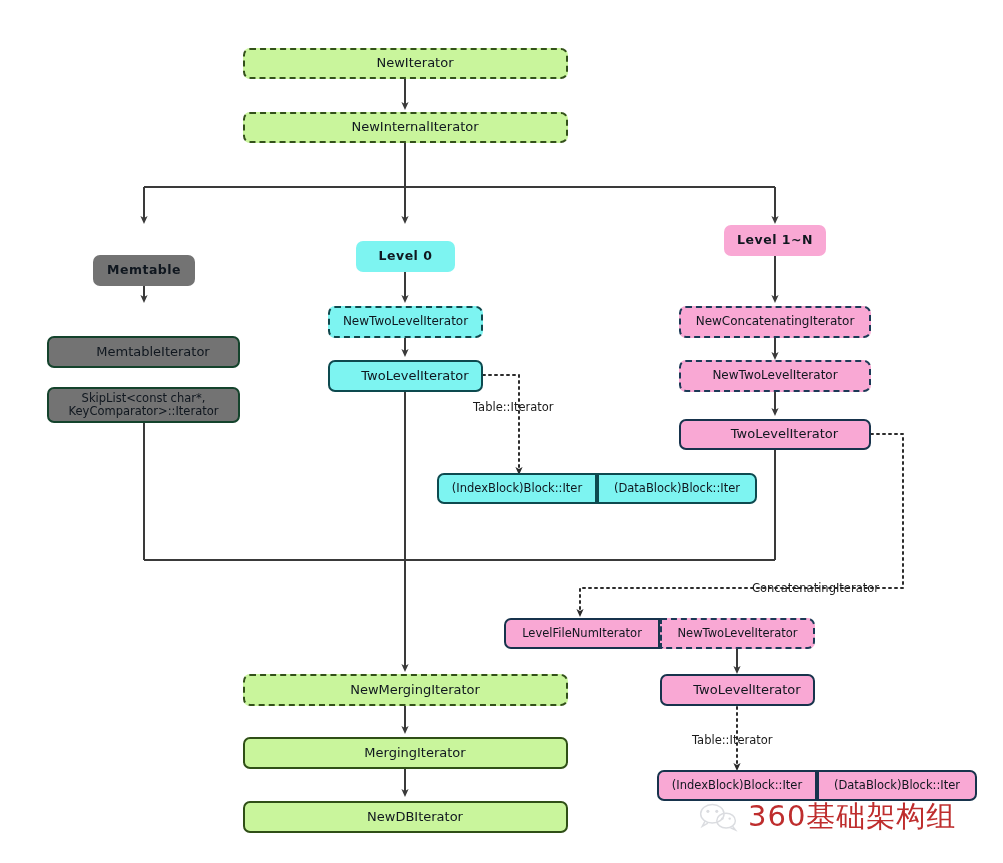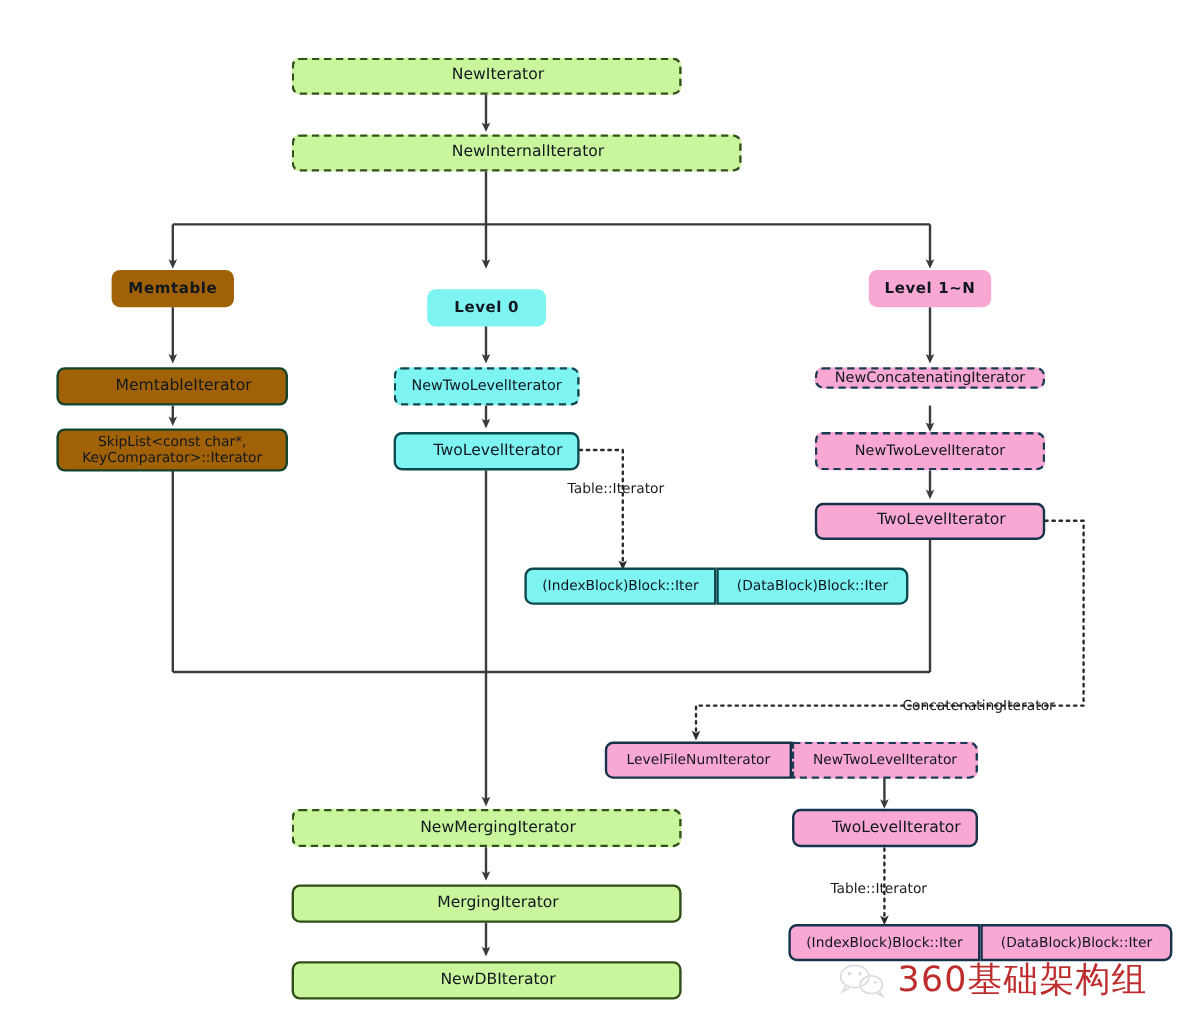--- a/index.html
+++ b/index.html
@@ -18,21 +18,21 @@
     font-family:"DejaVu Sans",sans-serif;
     line-height:1.15;
     z-index:3;
   }
   .solid{border:2px solid #14b8a6;}
   .dashed{border:2.4px dashed #1d3238;}
 
   .green{background:#c9f59c;}
   .green.solid{border-color:#2f4f16;}
   .green.dashed{border-color:#33511a;}
-  .mint{background:#a16207;}
+  .mint{background:#737373;margin-top:30px;}
   .mint.solid{border-color:#14432c;}
   .cyan{background:#7df4f1;}
   .cyan.solid{border-color:#0d4a4f;}
   .cyan.dashed{border-color:#10474c;}
   .blue{background:#f9a8d4;}
   .blue.solid{border-color:#17334c;}
   .blue.dashed{border-color:#1b3a56;}
 
   .hdr{font-weight:bold;font-size:12.5px;letter-spacing:.5px;font-family:"DejaVu Sans",sans-serif;}
   .lbl{font-size:13px;padding-left:19px;}
@@ -111,21 +111,21 @@
       <path d="M483,375 L519,375 L519,471" marker-end="url(#ahd)"></path>
       <path d="M871,434 L903,434 L903,588 L580,588 L580,613" marker-end="url(#ahd)"></path>
       <path d="M737,707 L737,767" marker-end="url(#ahd)"></path>
     </g>
   </svg>
 
   <div class="node green dashed lbl" style="left:243px;top:48px;width:325px;height:31px;">
     <span>NewIterator</span>
   </div>
 
-  <div class="node green dashed lbl" style="left:243px;top:112px;width:375px;height:31px;">
+  <div class="node green dashed lbl" style="left:243px;top:112px;width:325px;height:31px;">
     <span>NewInternalIterator</span>
   </div>
 
   <div class="node mint hdr" style="left:93px;top:225px;width:102px;height:31px;border:none;">
     <span>Memtable</span>
   </div>
 
   <div class="node cyan hdr" style="left:356px;top:225px;width:99px;height:31px;border:none;margin-top:16px;">
     <span>Level 0</span>
   </div>
@@ -152,21 +152,21 @@
   </div>
 
   <div class="node cyan solid lbl-xs" style="left:437px;top:473px;width:160px;height:31px;border-top-right-radius:0;border-bottom-right-radius:0;">
     <span>(IndexBlock)Block::Iter</span>
   </div>
 
   <div class="node cyan solid lbl-xs" style="left:597px;top:473px;width:160px;height:31px;border-top-left-radius:0;border-bottom-left-radius:0;">
     <span>(DataBlock)Block::Iter</span>
   </div>
 
-  <div class="node blue dashed lbl-sm" style="left:679px;top:306px;width:192px;height:18px;">
+  <div class="node blue dashed lbl-sm" style="left:679px;top:306px;width:192px;height:32px;">
     <span>NewConcatenatingIterator</span>
   </div>
 
   <div class="node blue dashed lbl-sm" style="left:679px;top:360px;width:192px;height:32px;">
     <span>NewTwoLevelIterator</span>
   </div>
 
   <div class="node blue solid lbl" style="left:679px;top:419px;width:192px;height:31px;">
     <span>TwoLevelIterator</span>
   </div>

